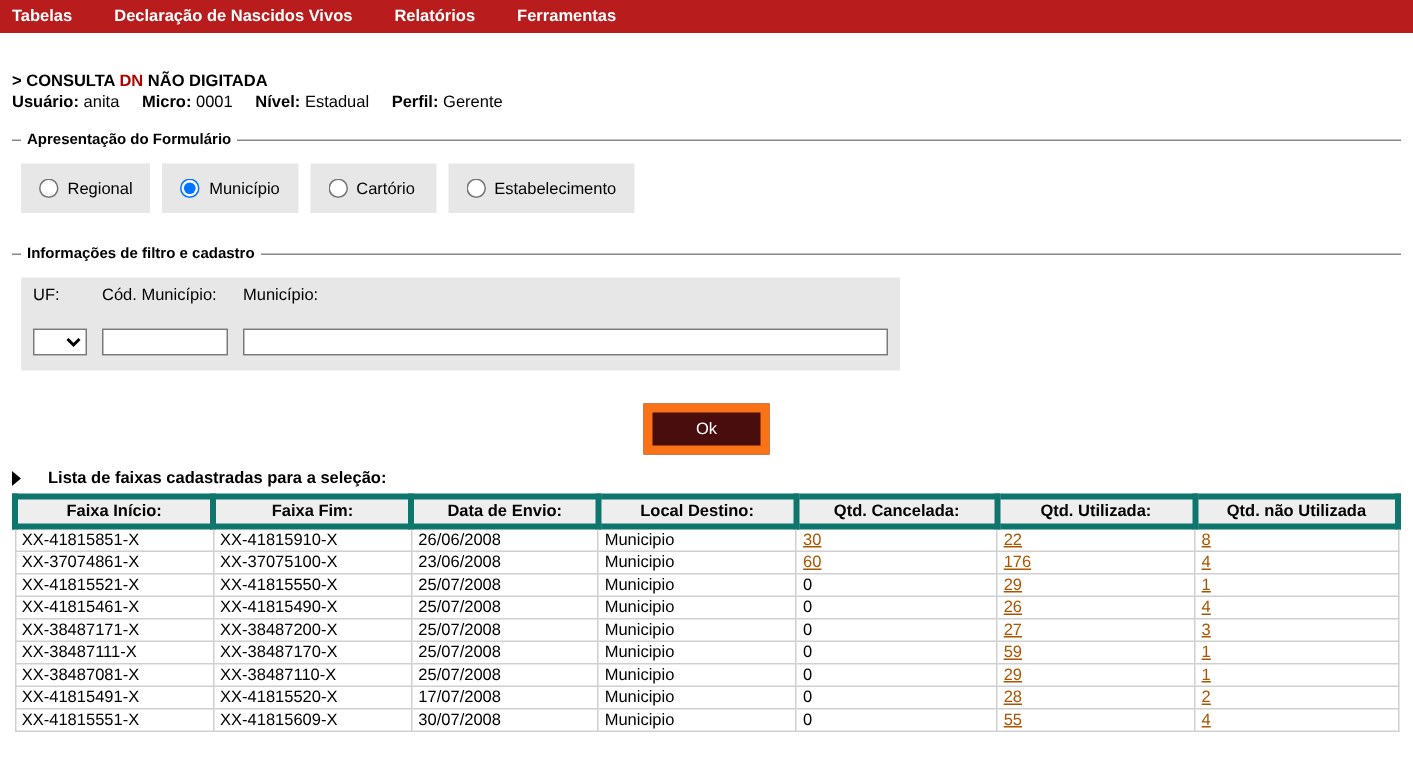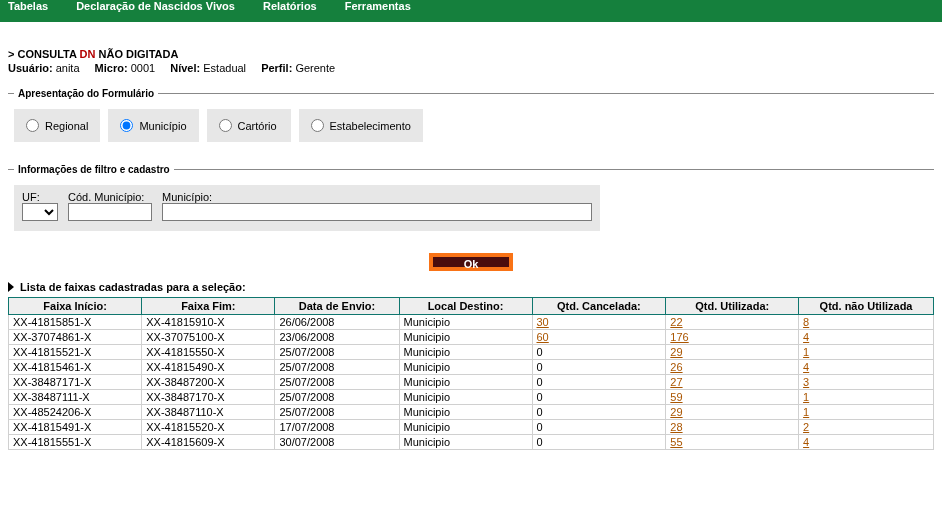--- a/index.html
+++ b/index.html
@@ -5,24 +5,25 @@
   html, body {
     margin: 0;
     padding: 0;
     font-family: Verdana, Arial, sans-serif;
     font-size: 11px;
     color: #000;
     background: #fff;
     width: 942px;
   }
   .menubar {
-    background: #15803d;
+    background: #b91c1c;
     color: #fff;
     height: 22px;
     display: flex;
+    align-items: center;
     padding: 0 8px;
     font-weight: bold;
   }
   .menubar .menu-item {
     margin-right: 28px;
     cursor: pointer;
   }
   .page {
     padding: 4px 8px 20px 8px;
   }
@@ -61,69 +62,70 @@
   }
   .radio-box input[type=radio] { margin: 0 6px 0 0; }
   .filter-box {
     background: #e7e7e7;
     padding: 6px 8px 10px 8px;
     display: inline-flex;
     gap: 10px;
     align-items: flex-end;
   }
   .filter-field { display: flex; flex-direction: column; }
-  .filter-field label { font-size: 11px; margin-bottom: 0; }
+  .filter-field label { font-size: 11px; margin-bottom: 16px; }
   .filter-field select, .filter-field input[type=text] {
     font-size: 11px;
     font-family: inherit;
     border: 1px solid #7a7a7a;
     background: #fff;
     height: 18px;
     box-sizing: border-box;
     padding: 0 2px;
   }
   .uf-select { width: 36px; }
   .codmun-input { width: 84px; }
   .mun-input { width: 430px; }
   .ok-row { text-align: center; margin: 14px 0 10px 0; }
   .ok-btn {
     background: #4a0d0d;
     color: #fff;
-    border: 4px solid #f97316;
-    font-weight: bold;
+    border: 6px solid #f97316;
+    font-weight: normal;
     font-size: 11px;
     font-family: inherit;
     width: 84px;
-    height: 18px;
+    height: 34px;
     cursor: pointer;
   }
   .list-header {
     font-weight: bold;
     margin: 6px 0 4px 0;
     display: flex;
     align-items: center;
+    gap: 12px;
   }
   .list-header .tri {
     display: inline-block;
     width: 0; height: 0;
     border-top: 5px solid transparent;
     border-bottom: 5px solid transparent;
     border-left: 6px solid #000;
     margin-right: 6px;
   }
   table.data {
     border-collapse: collapse;
     width: 100%;
     font-size: 11px;
   }
   table.data th {
     background: #eeeeee;
     font-weight: bold;
     text-align: center;
-    border: 1px solid #0f766e;
+    border: 4px solid #0f766e;
     padding: 2px 4px;
     white-space: nowrap;
   }
   table.data td {
     border: 1px solid #d0d0d0;
     padding: 1px 4px;
     white-space: nowrap;
   }
   .linkish {
     color: #aa5500;
@@ -275,21 +277,21 @@
         <tr>
           <td>XX-38487111-X</td>
           <td>XX-38487170-X</td>
           <td>25/07/2008</td>
           <td>Municipio</td>
           <td>0</td>
           <td><span class="linkish">59</span></td>
           <td><span class="linkish">1</span></td>
         </tr>
         <tr>
-          <td>XX-48524206-X</td>
+          <td>XX-38487081-X</td>
           <td>XX-38487110-X</td>
           <td>25/07/2008</td>
           <td>Municipio</td>
           <td>0</td>
           <td><span class="linkish">29</span></td>
           <td><span class="linkish">1</span></td>
         </tr>
         <tr>
           <td>XX-41815491-X</td>
           <td>XX-41815520-X</td>

